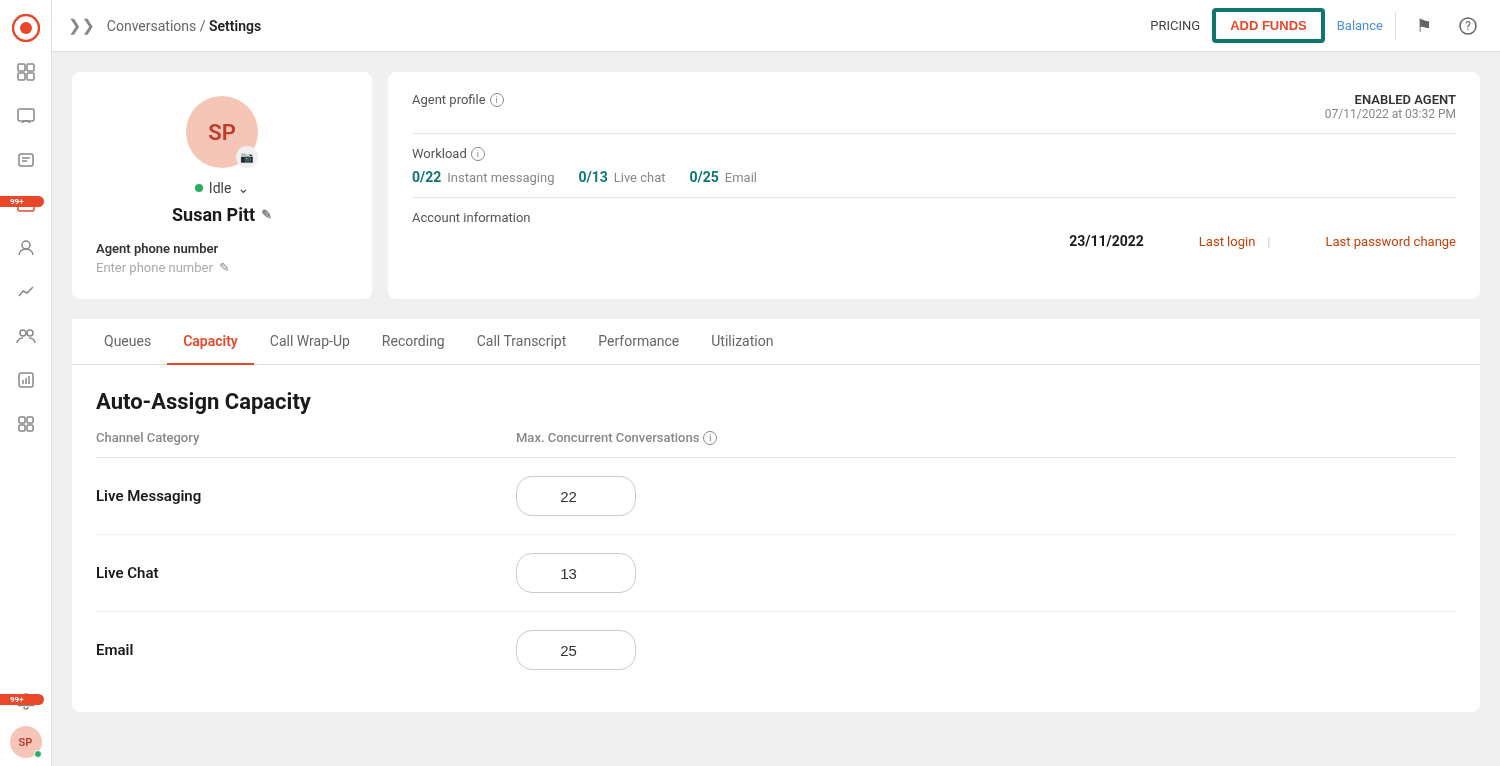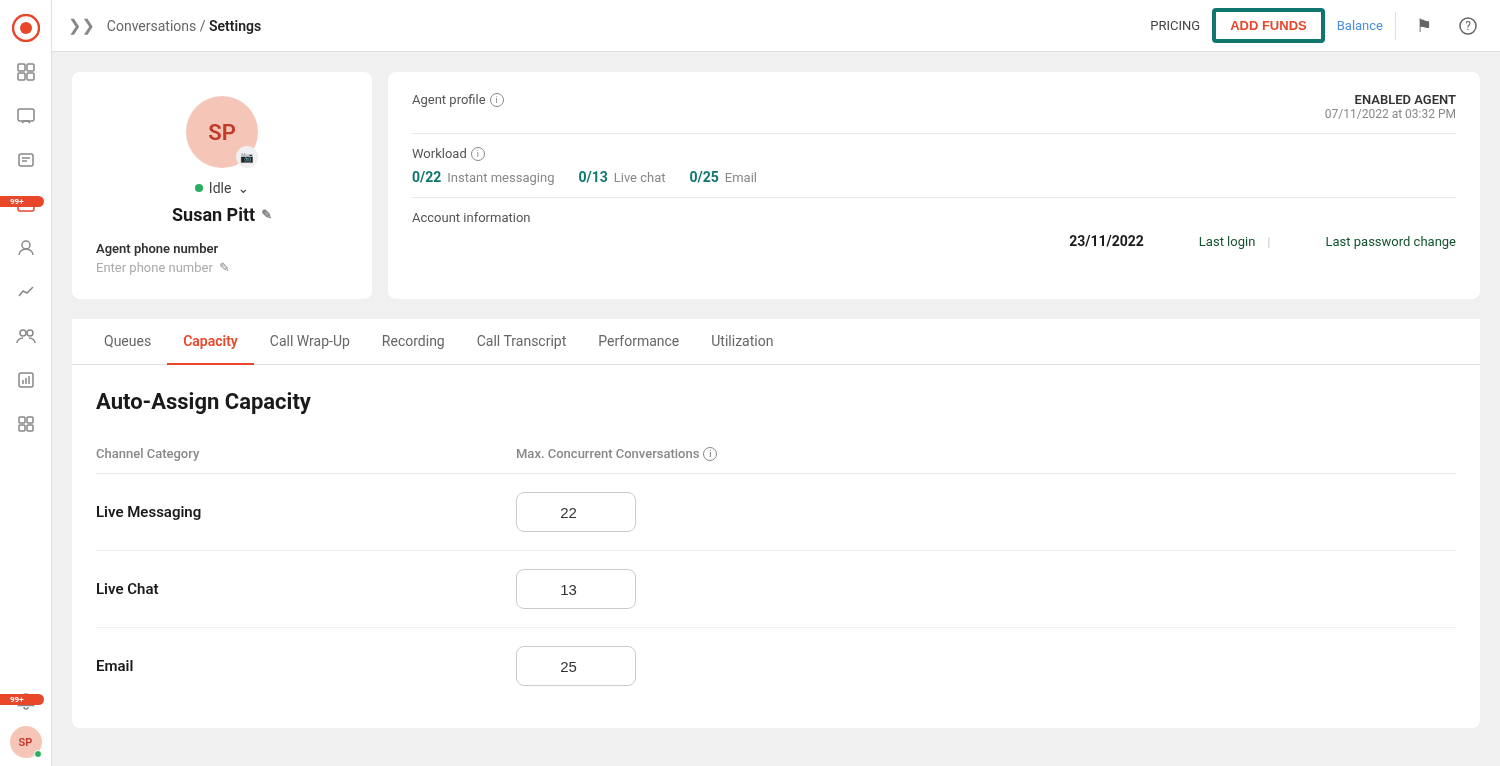--- a/index.html
+++ b/index.html
@@ -344,21 +344,21 @@
       gap: 12px;
       justify-content: flex-end;
     }
     .account-date {
       font-size: 14px;
       font-weight: 700;
       color: #1a1a1a;
     }
     .account-label {
       font-size: 13px;
-      color: #14532d;
+      color: #c2410c;
       padding-left: 43px;
     }
     .account-separator {
       font-size: 13px;
       color: #ccc;
     }
     .tabs-bar {
       display: flex;
       gap: 0;
       border-bottom: 1px solid #e0e0e0;
@@ -383,21 +383,21 @@
     
     .tab-content {
       background: #fff;
       border-radius: 0 0 8px 8px;
       padding: 24px 24px;
     }
     .section-heading {
       font-size: 22px;
       font-weight: 700;
       color: #1a1a1a;
-      margin-bottom: 32px;
+      margin-bottom: 16px;
     }
     .table-header {
       display: flex;
       padding: 0 0 12px 0;
       border-bottom: 1px solid #e8e8e8;
     }
     .col-channel {
       width: 420px;
       font-size: 13px;
       color: #888;
@@ -422,21 +422,21 @@
     .channel-name {
       width: 420px;
       font-size: 15px;
       font-weight: 600;
       color: #1a1a1a;
     }
     .capacity-input {
       width: 120px;
       height: 40px;
       border: 1px solid #ccc;
-      border-radius: 8px;
+      border-radius: 16px;
       text-align: center;
       font-size: 15px;
       color: #333;
       outline: none;
     }
   </style>
 </head>
 <body>
 
 <div class="sidebar">

